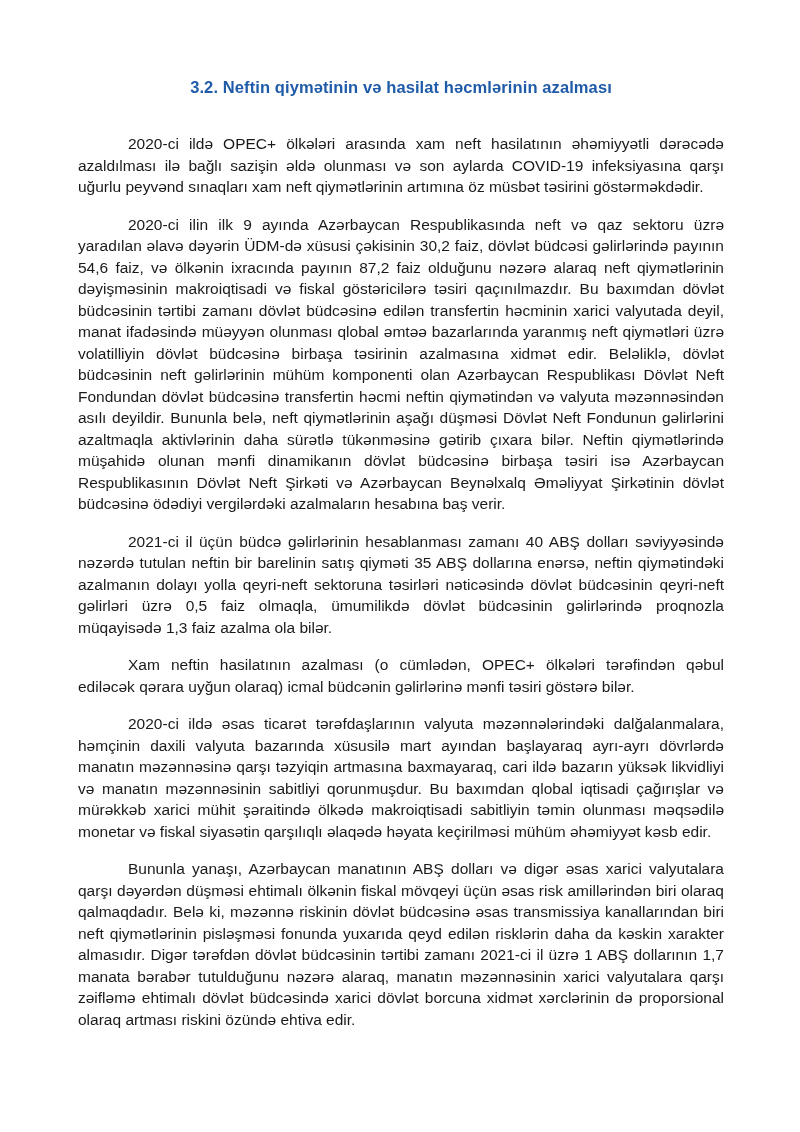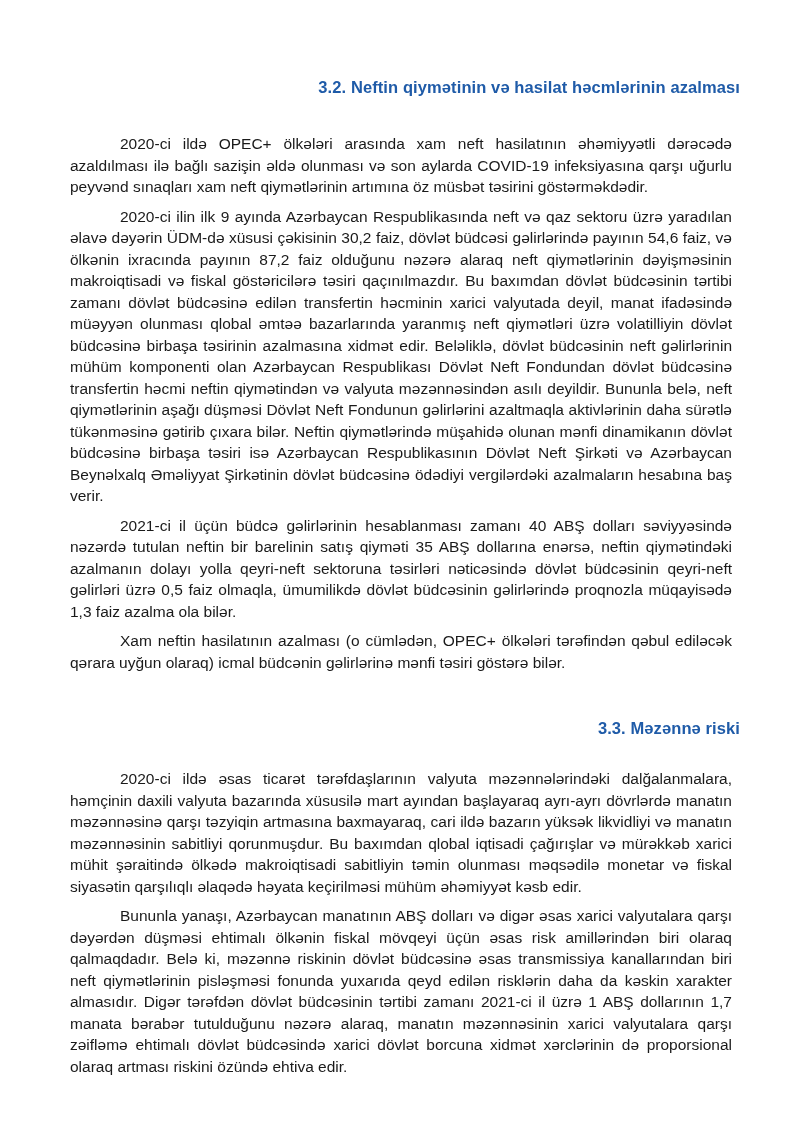--- a/index.html
+++ b/index.html
@@ -18,31 +18,31 @@
     height: 1132px;
     margin: 0 auto;
     background: #ffffff;
     font-family: "Liberation Sans", "DejaVu Sans", sans-serif;
     color: var(--body-color);
     padding: 78px 60px 0 62px;
     overflow: hidden;
   }
   .section-heading {
     margin: 0 0 36px 0;
-    text-align: right;
+    text-align: center;
     color: var(--heading-color);
     font-size: 16.5px;
     font-weight: bold;
     letter-spacing: 0.1px;
   }
   .section-heading.second {
     margin: 46px 0 30px 0;
   }
   .body-para {
-    margin: 8px;
+    margin: 16px;
     text-align: justify;
     text-indent: 50px;
     font-size: 15.5px;
     line-height: 21.5px;
     color: var(--body-color);
   }
   .page-footer {
     position: absolute;
     left: 0;
     right: 0;
@@ -61,19 +61,18 @@
 
   <section>
     <h2 class="section-heading">3.2. Neftin qiymətinin və hasilat həcmlərinin azalması</h2>
     <p class="body-para">2020-ci ildə OPEC+ ölkələri arasında xam neft hasilatının əhəmiyyətli dərəcədə azaldılması ilə bağlı sazişin əldə olunması və son aylarda COVID-19 infeksiyasına qarşı uğurlu peyvənd sınaqları xam neft qiymətlərinin artımına öz müsbət təsirini göstərməkdədir.</p>
     <p class="body-para">2020-ci ilin ilk 9 ayında Azərbaycan Respublikasında neft və qaz sektoru üzrə yaradılan əlavə dəyərin ÜDM-də xüsusi çəkisinin 30,2 faiz, dövlət büdcəsi gəlirlərində payının 54,6 faiz, və ölkənin ixracında payının 87,2 faiz olduğunu nəzərə alaraq neft qiymətlərinin dəyişməsinin makroiqtisadi və fiskal göstəricilərə təsiri qaçınılmazdır. Bu baxımdan dövlət büdcəsinin tərtibi zamanı dövlət büdcəsinə edilən transfertin həcminin xarici valyutada deyil, manat ifadəsində müəyyən olunması qlobal əmtəə bazarlarında yaranmış neft qiymətləri üzrə volatilliyin dövlət büdcəsinə birbaşa təsirinin azalmasına xidmət edir. Beləliklə, dövlət büdcəsinin neft gəlirlərinin mühüm komponenti olan Azərbaycan Respublikası Dövlət Neft Fondundan dövlət büdcəsinə transfertin həcmi neftin qiymətindən və valyuta məzənnəsindən asılı deyildir. Bununla belə, neft qiymətlərinin aşağı düşməsi Dövlət Neft Fondunun gəlirlərini azaltmaqla aktivlərinin daha sürətlə tükənməsinə gətirib çıxara bilər. Neftin qiymətlərində müşahidə olunan mənfi dinamikanın dövlət büdcəsinə birbaşa təsiri isə Azərbaycan Respublikasının Dövlət Neft Şirkəti və Azərbaycan Beynəlxalq Əməliyyat Şirkətinin dövlət büdcəsinə ödədiyi vergilərdəki azalmaların hesabına baş verir.</p>
     <p class="body-para">2021-ci il üçün büdcə gəlirlərinin hesablanması zamanı 40 ABŞ dolları səviyyəsində nəzərdə tutulan neftin bir barelinin satış qiyməti 35 ABŞ dollarına enərsə, neftin qiymətindəki azalmanın dolayı yolla qeyri-neft sektoruna təsirləri nəticəsində dövlət büdcəsinin qeyri-neft gəlirləri üzrə 0,5 faiz olmaqla, ümumilikdə dövlət büdcəsinin gəlirlərində proqnozla müqayisədə 1,3 faiz azalma ola bilər.</p>
     <p class="body-para">Xam neftin hasilatının azalması (o cümlədən, OPEC+ ölkələri tərəfindən qəbul ediləcək qərara uyğun olaraq) icmal büdcənin gəlirlərinə mənfi təsiri göstərə bilər.</p>
   </section>
 
   <section>
-    <h2 class="section-heading second">3.3. Məzənnə riski</h2>
     <p class="body-para">2020-ci ildə əsas ticarət tərəfdaşlarının valyuta məzənnələrindəki dalğalanmalara, həmçinin daxili valyuta bazarında xüsusilə mart ayından başlayaraq ayrı-ayrı dövrlərdə manatın məzənnəsinə qarşı təzyiqin artmasına baxmayaraq, cari ildə bazarın yüksək likvidliyi və manatın məzənnəsinin sabitliyi qorunmuşdur. Bu baxımdan qlobal iqtisadi çağırışlar və mürəkkəb xarici mühit şəraitində ölkədə makroiqtisadi sabitliyin təmin olunması məqsədilə monetar və fiskal siyasətin qarşılıqlı əlaqədə həyata keçirilməsi mühüm əhəmiyyət kəsb edir.</p>
     <p class="body-para">Bununla yanaşı, Azərbaycan manatının ABŞ dolları və digər əsas xarici valyutalara qarşı dəyərdən düşməsi ehtimalı ölkənin fiskal mövqeyi üçün əsas risk amillərindən biri olaraq qalmaqdadır. Belə ki, məzənnə riskinin dövlət büdcəsinə əsas transmissiya kanallarından biri neft qiymətlərinin pisləşməsi fonunda yuxarıda qeyd edilən risklərin daha da kəskin xarakter almasıdır. Digər tərəfdən dövlət büdcəsinin tərtibi zamanı 2021-ci il üzrə 1 ABŞ dollarının 1,7 manata bərabər tutulduğunu nəzərə alaraq, manatın məzənnəsinin xarici valyutalara qarşı zəifləmə ehtimalı dövlət büdcəsində xarici dövlət borcuna xidmət xərclərinin də proporsional olaraq artması riskini özündə ehtiva edir.</p>
   </section>
 
 
 </div>
 
 </body></html>

